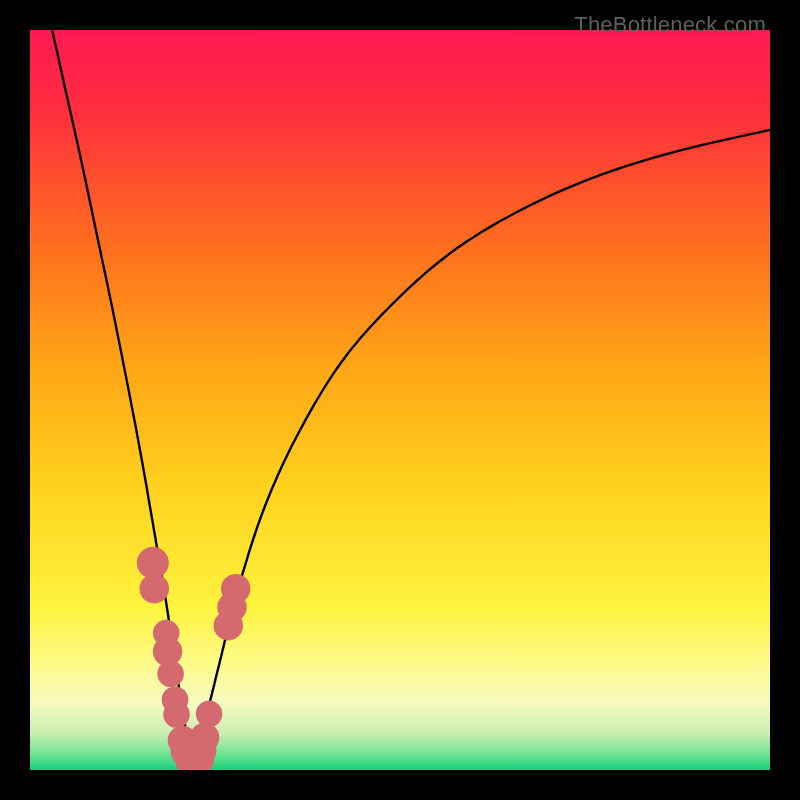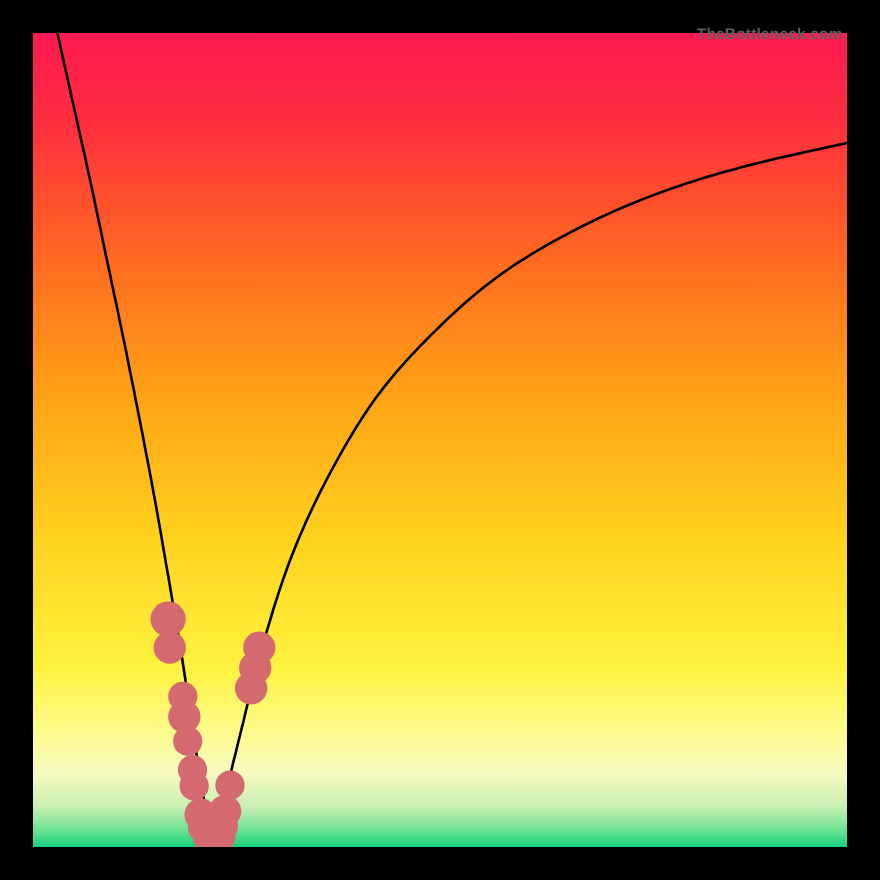--- a/index.html
+++ b/index.html
@@ -24,25 +24,25 @@
     width: 740px;
     height: 740px;
     overflow: hidden;
   }
   .gradient-bg {
     position: absolute;
     inset: 0;
   }
   .watermark {
     position: absolute;
-    top: 22px;
+    top: 12px;
     right: 34px;
     color: #5f5f5f;
-    font-size: 14px;
-    font-weight: 700;
+    font-size: 22px;
+    font-weight: 400;
     letter-spacing: 0.2px;
     user-select: none;
   }
   svg.curves {
     position: absolute;
     inset: 0;
   }
 </style>
 </head>
 <body>

